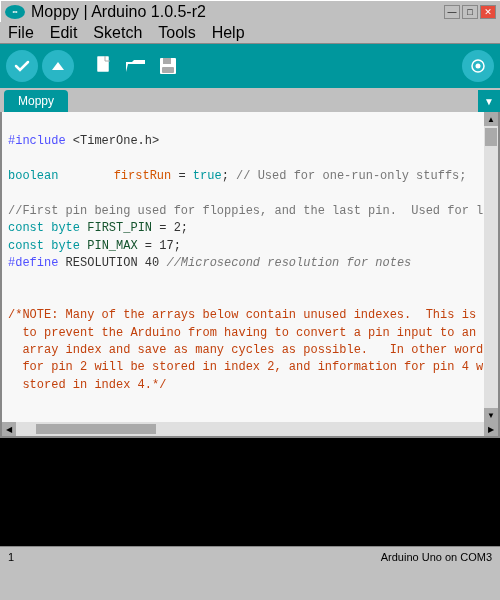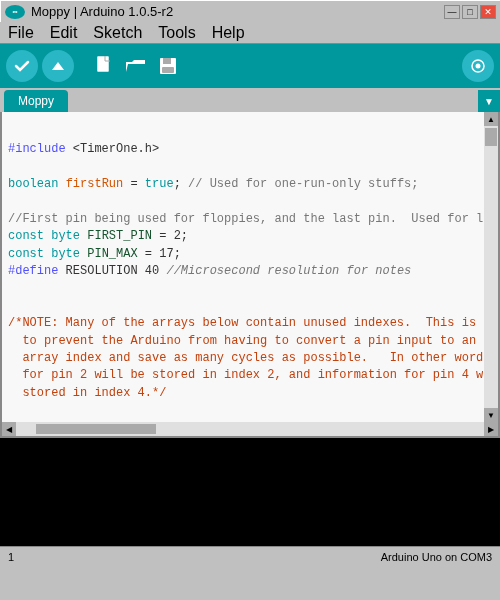--- a/index.html
+++ b/index.html
@@ -27,21 +27,21 @@
       background: #00979d;
       border-radius: 50%;
       display: flex;
       align-items: center;
       justify-content: center;
       font-size: 8px;
       color: white;
       font-weight: bold;
     }
     .title-text {
-      font-size: 13px;
+      font-size: 16px;
       color: #000;
     }
     .title-bar-buttons {
       display: flex;
       gap: 2px;
     }
     .title-btn {
       width: 16px;
       height: 14px;
       border: 1px solid #888;
@@ -231,24 +231,24 @@
 
 <div class="tab-row">
   <div class="tab-active">Moppy</div>
   <div style="flex:1;"></div>
   <div class="tab-row-right">▼</div>
 </div>
 
 <div class="editor-wrapper">
   <div style="display:flex; height:310px; background:#f8f8f8;">
 
-    <div style="flex:1; overflow:hidden; font-family:'Courier New',monospace; font-size:12px; line-height:1.45; padding:12px 6px; white-space:pre; color:#333;">
+    <div style="flex:1; overflow:hidden; font-family:'Courier New',monospace; font-size:12px; line-height:1.45; padding:4px 6px; white-space:pre; color:#333;">
 <span style="color:#5050ff;">#include</span> &lt;TimerOne.h&gt;
 
-<span style="color:#00979d;">boolean</span> <span style="color:#d35400;">firstRun</span> = <span style="color:#00979d;">true</span>; <span style="color:#777;">// Used for one-run-only stuffs;</span>
+<span style="color:#00979d;">boolean</span> <span style="color:#d35400;margin-left:48px;">firstRun</span> = <span style="color:#00979d;">true</span>; <span style="color:#777;">// Used for one-run-only stuffs;</span>
 
 <span style="color:#777;">//First pin being used for floppies, and the last pin.  Used for l</span>
 <span style="color:#00979d;">const</span> <span style="color:#00979d;">byte</span> <span style="color:#14532d;">FIRST_PIN</span> = 2;
 <span style="color:#00979d;">const</span> <span style="color:#00979d;">byte</span> <span style="color:#14532d;">PIN_MAX</span> = 17;
 <span style="color:#5050ff;">#define</span> RESOLUTION 40 <span style="color:#777;font-style:italic;">//Microsecond resolution for notes</span>
 
 
 <span style="color:#c2410c;">/*NOTE: Many of the arrays below contain unused indexes.  This is
   to prevent the Arduino from having to convert a pin input to an a
   array index and save as many cycles as possible.   In other words

